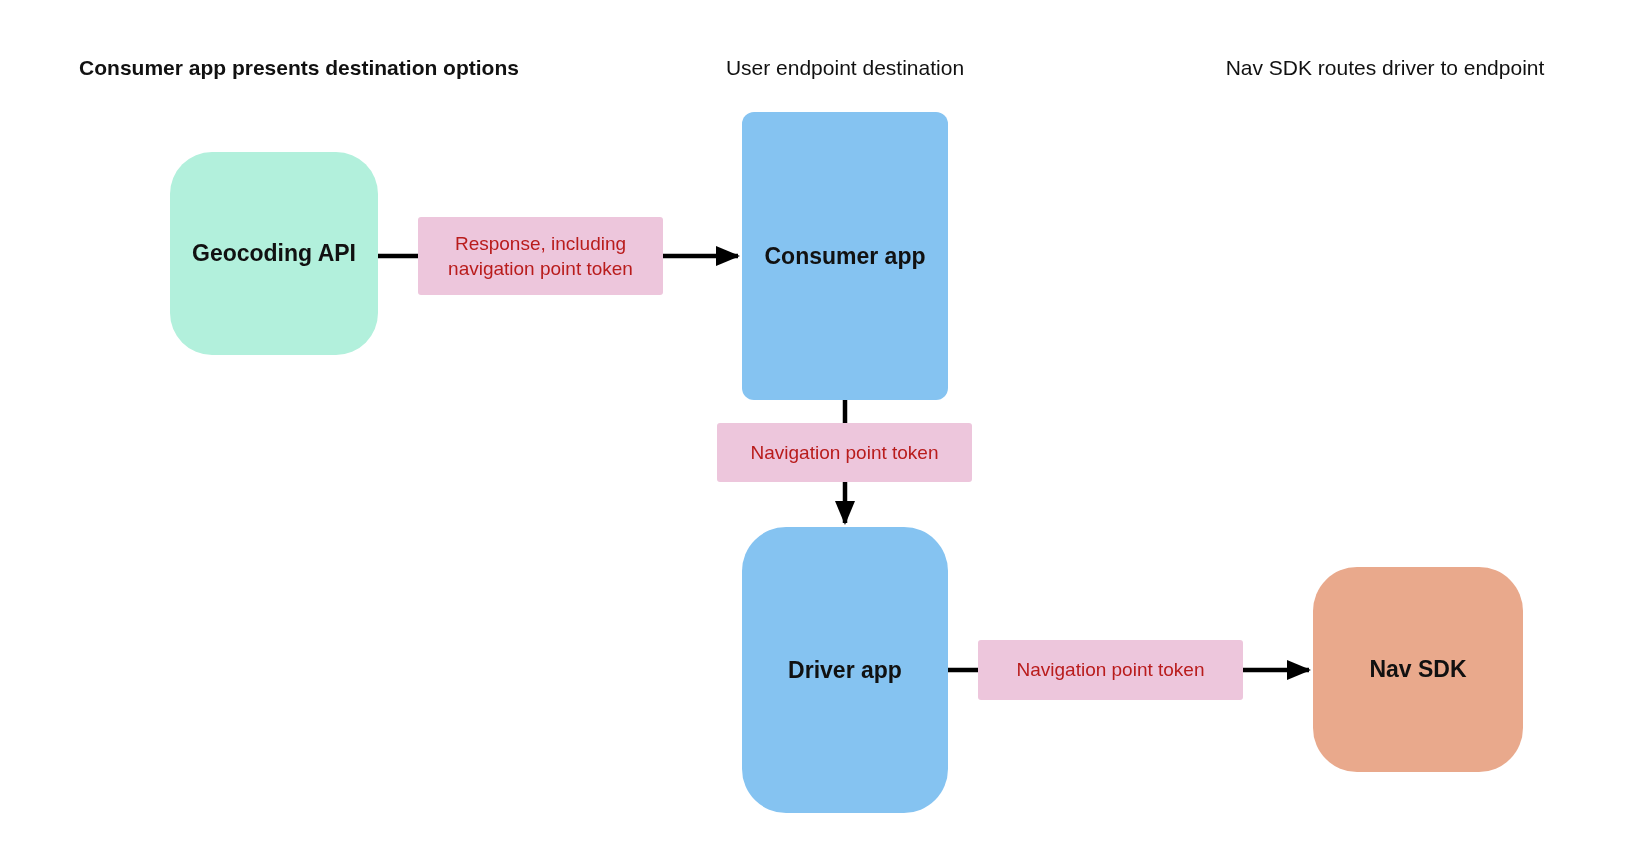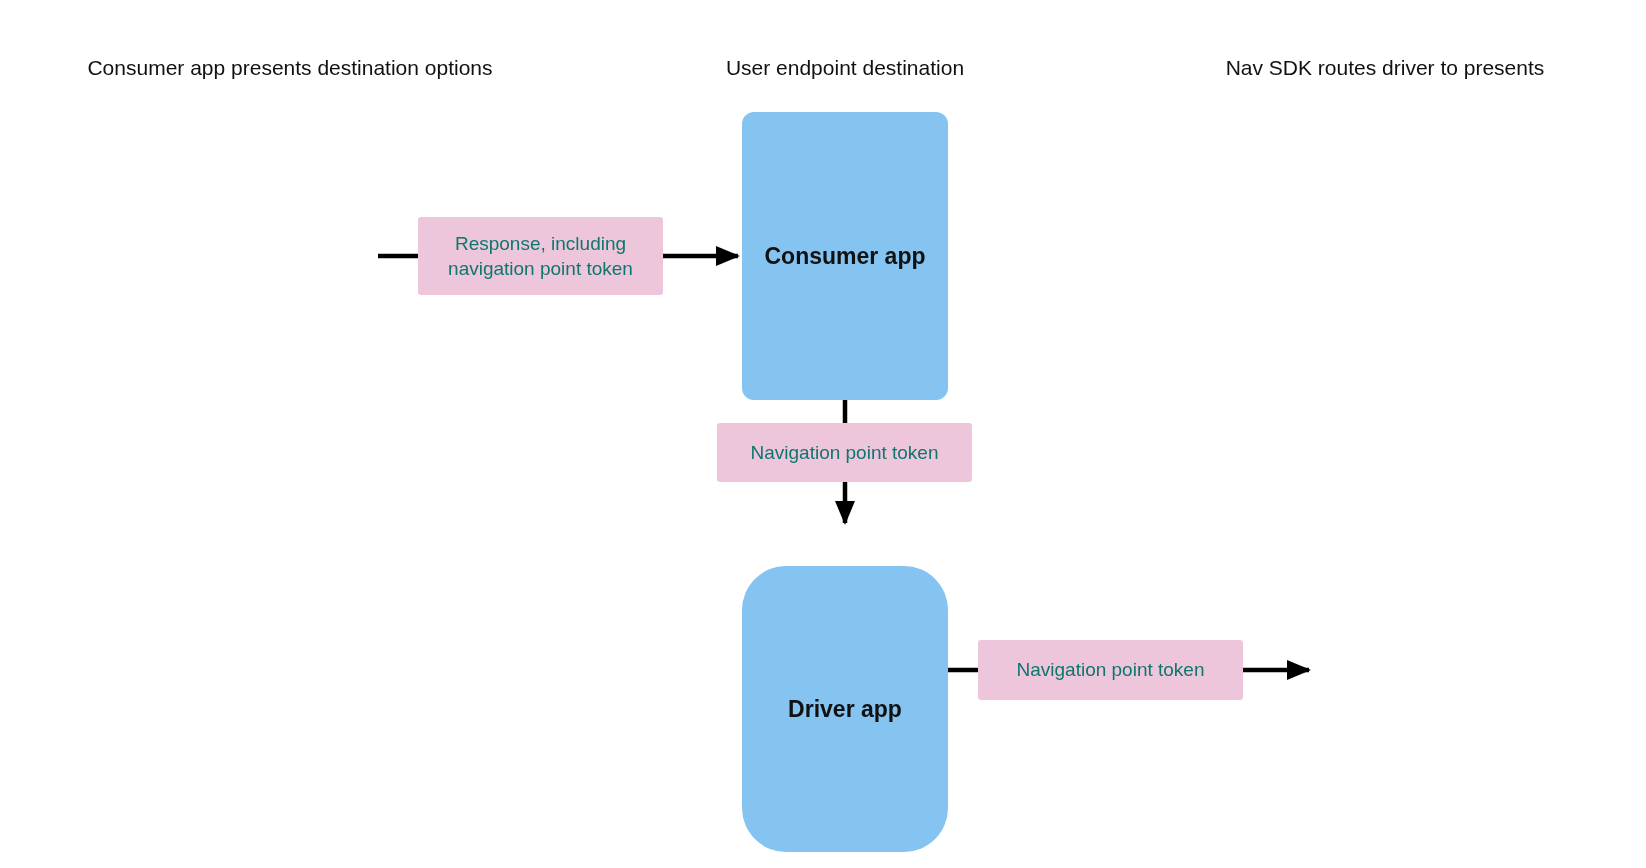--- a/index.html
+++ b/index.html
@@ -17,21 +17,21 @@
   }
   .stage-header {
     position: absolute;
     top: 56px;
     transform: translateX(-50%);
     font-size: 21px;
     color: #111111;
     white-space: nowrap;
     font-weight: 400;
   }
-  #header-1 { left: 290px; }
+  #header-1 { left: 299px; font-weight: bold; }
   #header-2 { left: 845px; }
   #header-3 { left: 1385px; }
 
   .node {
     position: absolute;
     display: flex;
     align-items: center;
     justify-content: center;
     font-weight: 700;
     font-size: 23px;
@@ -45,38 +45,37 @@
   }
   #node-consumer-app {
     left: 742px; top: 112px; width: 206px; height: 288px;
     background: #85c3f1;
     border-radius: 12px;
   }
   #node-driver-app {
     left: 742px; top: 527px; width: 206px; height: 286px;
     background: #85c3f1;
     border-radius: 44px;
-    margin-top: 39px;
   }
   #node-nav-sdk {
     left: 1313px; top: 567px; width: 210px; height: 205px;
     background: #e9a98c;
     border-radius: 44px;
   }
 
   .edge-label {
     position: absolute;
     display: flex;
     align-items: center;
     justify-content: center;
     background: #edc6dc;
     border-radius: 3px;
     font-size: 19px;
     line-height: 1.32;
-    color: #0f766e;
+    color: #b91c1c;
     text-align: center;
     padding: 0 8px;
     box-sizing: border-box;
   }
   #edge-label-1 { left: 418px; top: 217px; width: 245px; height: 78px; }
   #edge-label-2 { left: 717px; top: 423px; width: 255px; height: 59px; }
   #edge-label-3 { left: 978px; top: 640px; width: 265px; height: 60px; }
 
   .arrow-layer {
     position: absolute;
@@ -97,27 +96,33 @@
         <path d="M0,0 L24,10 L0,20 Z" fill="#000000"></path>
       </marker>
     </defs>
     <line x1="378" y1="256" x2="738" y2="256" stroke="#000000" stroke-width="4.5" marker-end="url(#arrowhead)"></line>
     <line x1="845" y1="400" x2="845" y2="523" stroke="#000000" stroke-width="4.5" marker-end="url(#arrowhead)"></line>
     <line x1="948" y1="670" x2="1309" y2="670" stroke="#000000" stroke-width="4.5" marker-end="url(#arrowhead)"></line>
   </svg>
 
   <div class="stage-header" id="header-1">Consumer app presents destination options</div>
   <div class="stage-header" id="header-2">User endpoint destination</div>
-  <div class="stage-header" id="header-3">Nav SDK routes driver to presents</div>
+  <div class="stage-header" id="header-3">Nav SDK routes driver to endpoint</div>
 
+  <div class="node" id="node-geocoding-api">
+    <span>Geocoding API</span>
+  </div>
   <div class="node" id="node-consumer-app">
     <span>Consumer app</span>
   </div>
   <div class="node" id="node-driver-app">
     <span>Driver app</span>
+  </div>
+  <div class="node" id="node-nav-sdk">
+    <span>Nav SDK</span>
   </div>
 
   <div class="edge-label" id="edge-label-1">
     <span>Response, including navigation point token</span>
   </div>
   <div class="edge-label" id="edge-label-2">
     <span>Navigation point token</span>
   </div>
   <div class="edge-label" id="edge-label-3">
     <span>Navigation point token</span>

